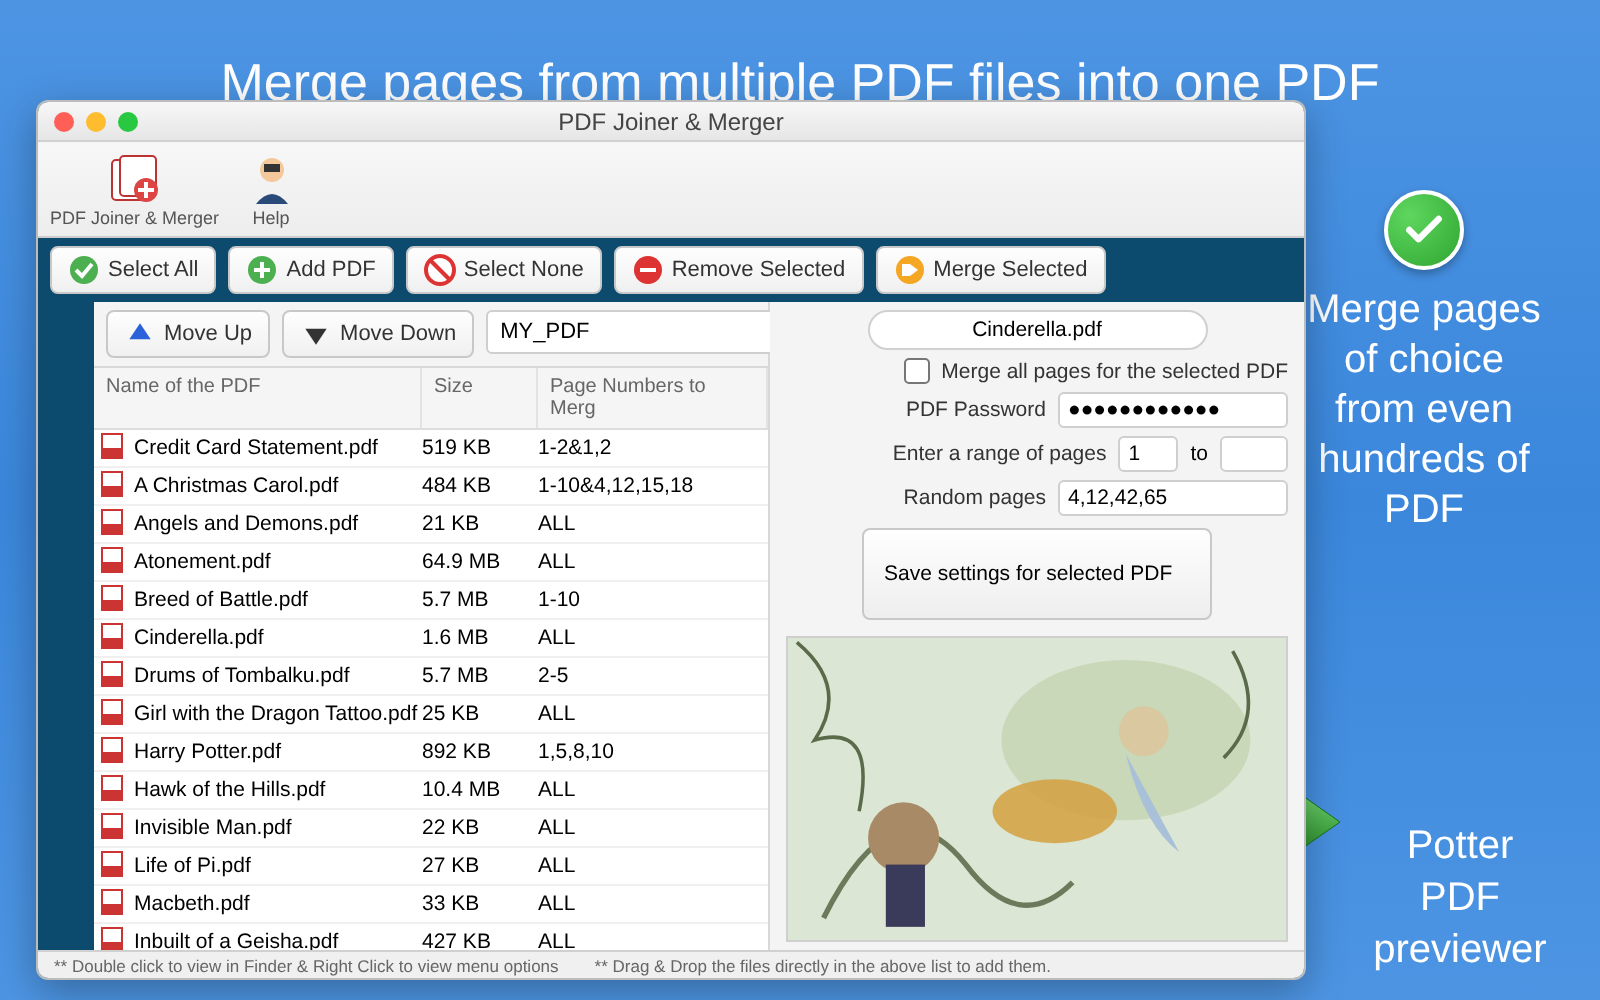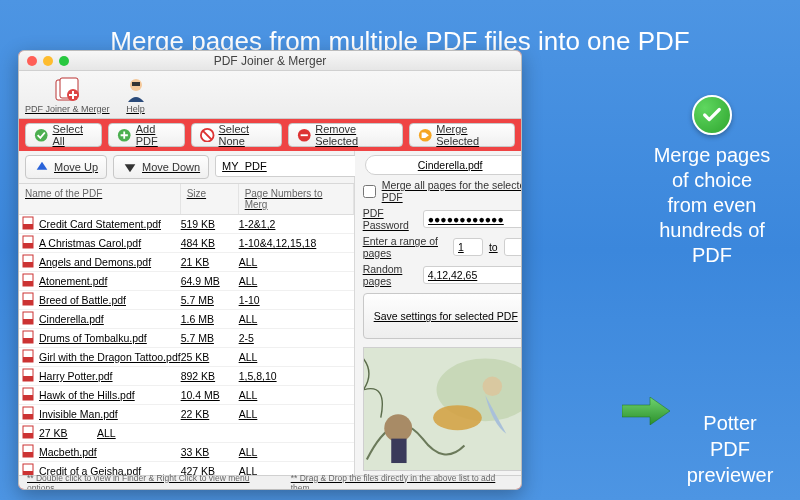--- a/index.html
+++ b/index.html
@@ -51,28 +51,27 @@
 .arrow {
   position: absolute;
   bottom: 75px;
   right: 130px;
   width: 48px; height: 28px;
 }
 .window {
   position: absolute;
   top: 50px;
   left: 18px;
-  width: 504px;
+  width: 635px;
   height: 440px;
-  background: #ef4444;
+  background: #0c4a6e;
   border: 1px solid #bcbcbc;
   border-radius: 6px;
   box-shadow: 0 6px 20px rgba(0,0,0,.3);
   overflow: hidden;
-  text-decoration: underline;
 }
 .titlebar {
   height: 20px;
   background: linear-gradient(#f7f7f7, #e6e6e6);
   border-bottom: 1px solid #d0d0d0;
   display: flex;
   align-items: center;
   padding: 0 8px;
   position: relative;
 }
@@ -113,20 +112,21 @@
   align-items: center;
   gap: 4px;
   font-size: 11px;
   color: #333;
   cursor: pointer;
 }
 .btn .ic { width: 16px; height: 16px; display: flex; align-items: center; justify-content: center; }
 .content {
   display: flex;
   height: calc(100% - 20px - 48px - 32px - 14px);
+  margin-left: 28px;
 }
 .left-pane {
   width: 338px;
   border-right: 1px solid #d8d8d8;
   display: flex;
   flex-direction: column;
   background: #fff;
 }
 .move-row {
   display: flex;
@@ -454,38 +454,39 @@
               </svg></span>
             <span class="rn">Invisible Man.pdf</span>
             <span class="rs">22 KB</span>
             <span class="rp">ALL</span>
           </div>
           <div class="row">
             <span class="pdf-ic"><svg width="12" height="14" viewBox="0 0 12 14">
                 <rect x="1" y="1" width="10" height="12" fill="#fff" stroke="#c33"></rect>
                 <rect x="1" y="8" width="10" height="5" fill="#c33"></rect>
               </svg></span>
+            <span class="rn">Life of Pi.pdf</span>
             <span class="rs">27 KB</span>
             <span class="rp">ALL</span>
           </div>
           <div class="row">
             <span class="pdf-ic"><svg width="12" height="14" viewBox="0 0 12 14">
                 <rect x="1" y="1" width="10" height="12" fill="#fff" stroke="#c33"></rect>
                 <rect x="1" y="8" width="10" height="5" fill="#c33"></rect>
               </svg></span>
             <span class="rn">Macbeth.pdf</span>
             <span class="rs">33 KB</span>
             <span class="rp">ALL</span>
           </div>
           <div class="row">
             <span class="pdf-ic"><svg width="12" height="14" viewBox="0 0 12 14">
                 <rect x="1" y="1" width="10" height="12" fill="#fff" stroke="#c33"></rect>
                 <rect x="1" y="8" width="10" height="5" fill="#c33"></rect>
               </svg></span>
-            <span class="rn">Credit of a Geisha.pdf</span>
+            <span class="rn">Inbuilt of a Geisha.pdf</span>
             <span class="rs">427 KB</span>
             <span class="rp">ALL</span>
           </div>
         </div>
     </div>
 
     <div class="right-pane">
       <div class="sel-file">Cinderella.pdf</div>
       <div class="form-row">
         <input type="checkbox" style="">

